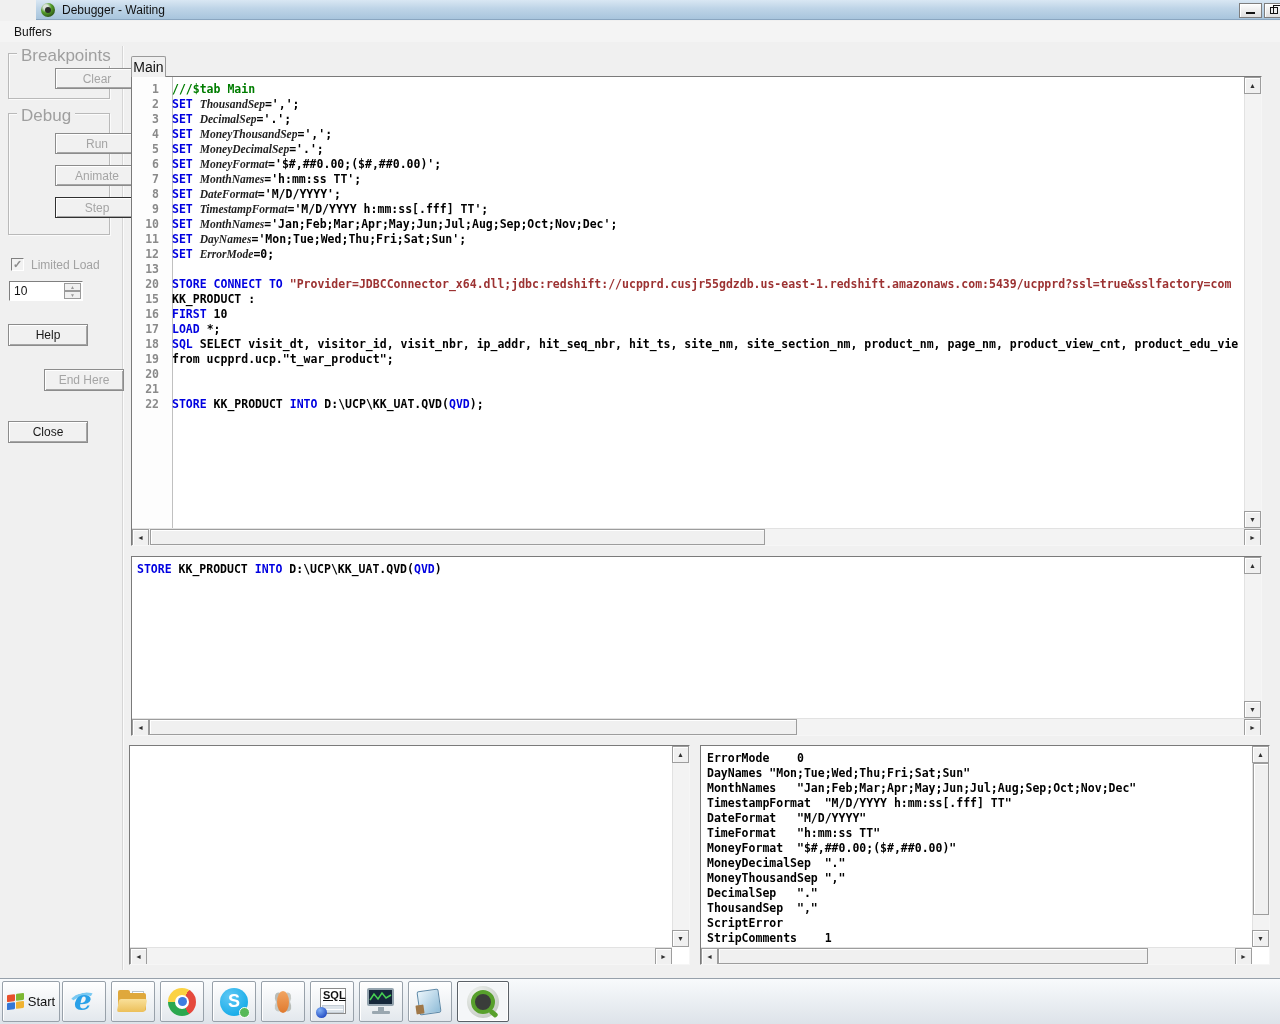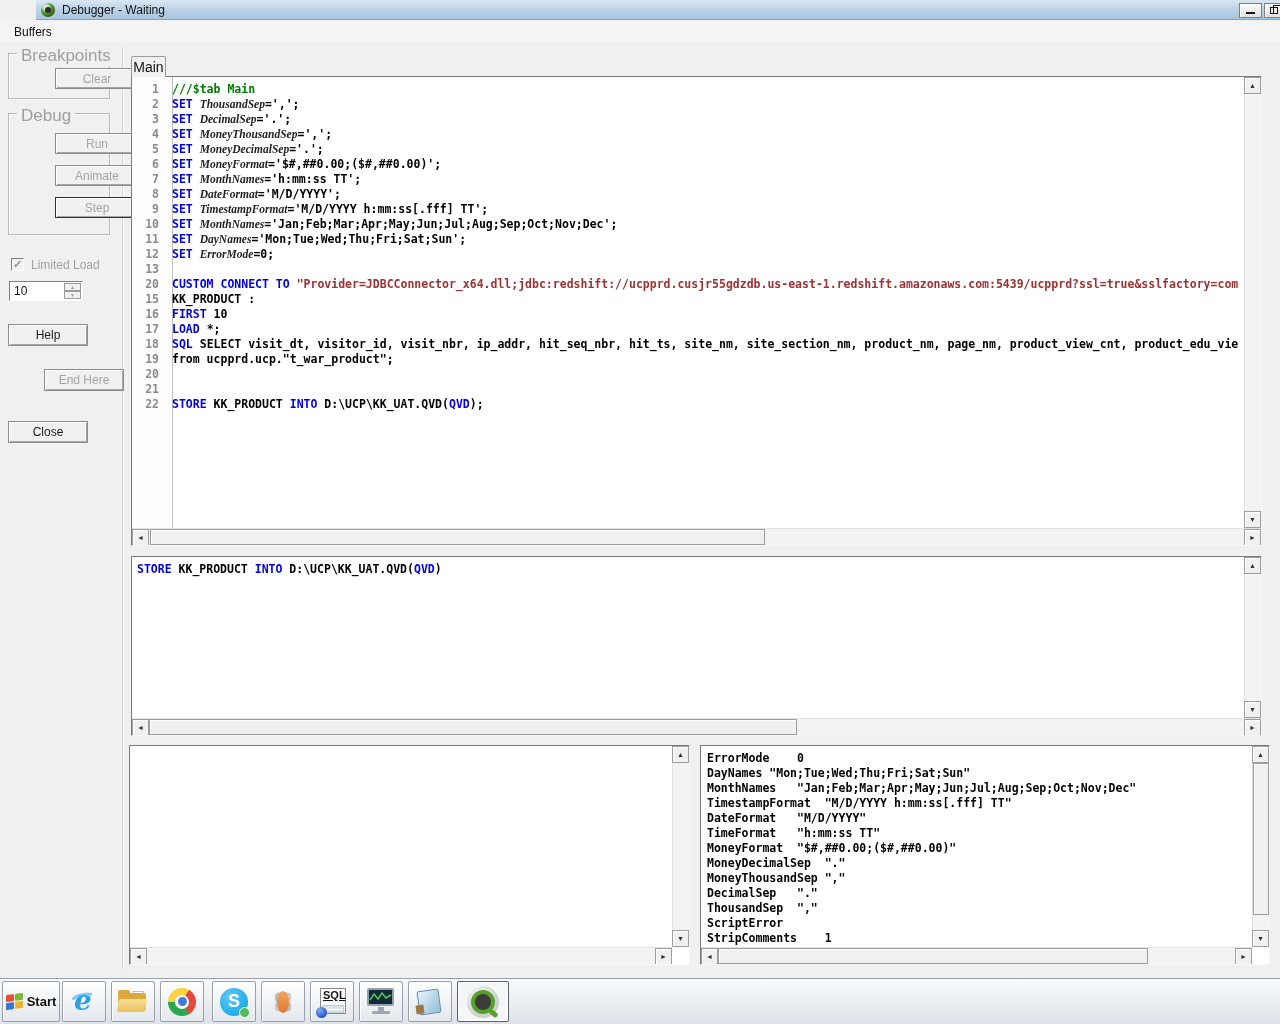--- a/index.html
+++ b/index.html
@@ -87,21 +87,21 @@
     box-shadow:inset 1px 1px 0 #fff; font-size:7px; color:#303030; text-align:center; line-height:15px; }
   .sb-thumb { position:absolute; background:#f0f0f0; border:1px solid #9d9d9d; box-shadow:inset 1px 1px 0 #fff; }
 
   
   .taskbar { position:absolute; left:0; top:978px; width:1280px; height:46px;
     background:linear-gradient(#f8fafc,#dde3e9); border-top:1px solid #97a1ab; }
   .tb-btn { position:absolute; top:2px; height:41px; background:linear-gradient(#ffffff,#e3e8ed);
     border:1px solid #98a1aa; border-radius:2px; box-shadow:inset 1px 1px 0 #fff;
     display:flex; align-items:center; justify-content:center; }
   .tb-btn.pressed { border:1px solid #5a6067; background:#f4f6f8; box-shadow:inset 0 0 0 1px #fff; }
-  .start-btn { left:2px; width:58px; gap:4px; font-size:13px; font-weight:bold; color:#111; }
+  .start-btn { left:2px; width:58px; gap:4px; font-size:13px; font-weight:normal; color:#111; }
   .winflag { width:17px; height:15px; display:grid; grid-template-columns:8px 8px; grid-template-rows:7px 7px;
     gap:1px; transform:skewY(-8deg); }
   .winflag i { border-radius:1px; }
   .wf1{background:#e8502c;} .wf2{background:#7db832;} .wf3{background:#3477d6;} .wf4{background:#f0b230;}
 
   
   .icon-ie { position:relative; width:30px; height:30px; }
   .icon-ie .e { position:absolute; left:5px; top:-3px; font-family:"DejaVu Serif", serif;
     font-style:italic; font-weight:bold; font-size:28px; color:#2aa1e8; }
   .icon-ie .ring { position:absolute; left:0px; top:6px; width:28px; height:16px; border-radius:50%;
@@ -222,21 +222,21 @@
         <div class="crow"><span class="ln">4</span><span class="ct"><span class="sx-kw">SET </span><span class="sx-var">MoneyThousandSep</span><span class="sx-plain">=',';</span></span></div>
         <div class="crow"><span class="ln">5</span><span class="ct"><span class="sx-kw">SET </span><span class="sx-var">MoneyDecimalSep</span><span class="sx-plain">='.';</span></span></div>
         <div class="crow"><span class="ln">6</span><span class="ct"><span class="sx-kw">SET </span><span class="sx-var">MoneyFormat</span><span class="sx-plain">='$#,##0.00;($#,##0.00)';</span></span></div>
         <div class="crow"><span class="ln">7</span><span class="ct"><span class="sx-kw">SET </span><span class="sx-var">MonthNames</span><span class="sx-plain">='h:mm:ss TT';</span></span></div>
         <div class="crow"><span class="ln">8</span><span class="ct"><span class="sx-kw">SET </span><span class="sx-var">DateFormat</span><span class="sx-plain">='M/D/YYYY';</span></span></div>
         <div class="crow"><span class="ln">9</span><span class="ct"><span class="sx-kw">SET </span><span class="sx-var">TimestampFormat</span><span class="sx-plain">='M/D/YYYY h:mm:ss[.fff] TT';</span></span></div>
         <div class="crow"><span class="ln">10</span><span class="ct"><span class="sx-kw">SET </span><span class="sx-var">MonthNames</span><span class="sx-plain">='Jan;Feb;Mar;Apr;May;Jun;Jul;Aug;Sep;Oct;Nov;Dec';</span></span></div>
         <div class="crow"><span class="ln">11</span><span class="ct"><span class="sx-kw">SET </span><span class="sx-var">DayNames</span><span class="sx-plain">='Mon;Tue;Wed;Thu;Fri;Sat;Sun';</span></span></div>
         <div class="crow"><span class="ln">12</span><span class="ct"><span class="sx-kw">SET </span><span class="sx-var">ErrorMode</span><span class="sx-plain">=0;</span></span></div>
         <div class="crow"><span class="ln">13</span><span class="ct"></span></div>
-        <div class="crow"><span class="ln">20</span><span class="ct"><span class="sx-kw">CUSTOM CONNECT TO </span><span class="sx-string">"Provider=JDBCConnector_x64.dll;jdbc:redshift://ucpprd.cusjr55gdzdb.us-east-1.redshift.amazonaws.com:5439/ucpprd?ssl=true&amp;sslfactory=com</span></span></div>
+        <div class="crow"><span class="ln">20</span><span class="ct"><span class="sx-kw">STORE CONNECT TO </span><span class="sx-string">"Provider=JDBCConnector_x64.dll;jdbc:redshift://ucpprd.cusjr55gdzdb.us-east-1.redshift.amazonaws.com:5439/ucpprd?ssl=true&amp;sslfactory=com</span></span></div>
         <div class="crow"><span class="ln">15</span><span class="ct"><span class="sx-plain">KK_PRODUCT :</span></span></div>
         <div class="crow"><span class="ln">16</span><span class="ct"><span class="sx-kw">FIRST</span><span class="sx-plain"> 10</span></span></div>
         <div class="crow"><span class="ln">17</span><span class="ct"><span class="sx-kw">LOAD</span><span class="sx-plain"> *;</span></span></div>
         <div class="crow"><span class="ln">18</span><span class="ct"><span class="sx-kw">SQL</span><span class="sx-plain"> SELECT visit_dt, visitor_id, visit_nbr, ip_addr, hit_seq_nbr, hit_ts, site_nm, site_section_nm, product_nm, page_nm, product_view_cnt, product_edu_vie</span></span></div>
         <div class="crow"><span class="ln">19</span><span class="ct"><span class="sx-plain">from ucpprd.ucp."t_war_product";</span></span></div>
         <div class="crow"><span class="ln">20</span><span class="ct"></span></div>
         <div class="crow"><span class="ln">21</span><span class="ct"></span></div>
         <div class="crow"><span class="ln">22</span><span class="ct"><span class="sx-kw">STORE</span><span class="sx-plain"> KK_PRODUCT </span><span class="sx-kw">INTO</span><span class="sx-plain"> D:\UCP\KK_UAT.QVD(</span><span class="sx-kw">QVD</span><span class="sx-plain">);</span></span></div>
       </div>
     <div class="sb-v" style="top:0; bottom:17px;">

